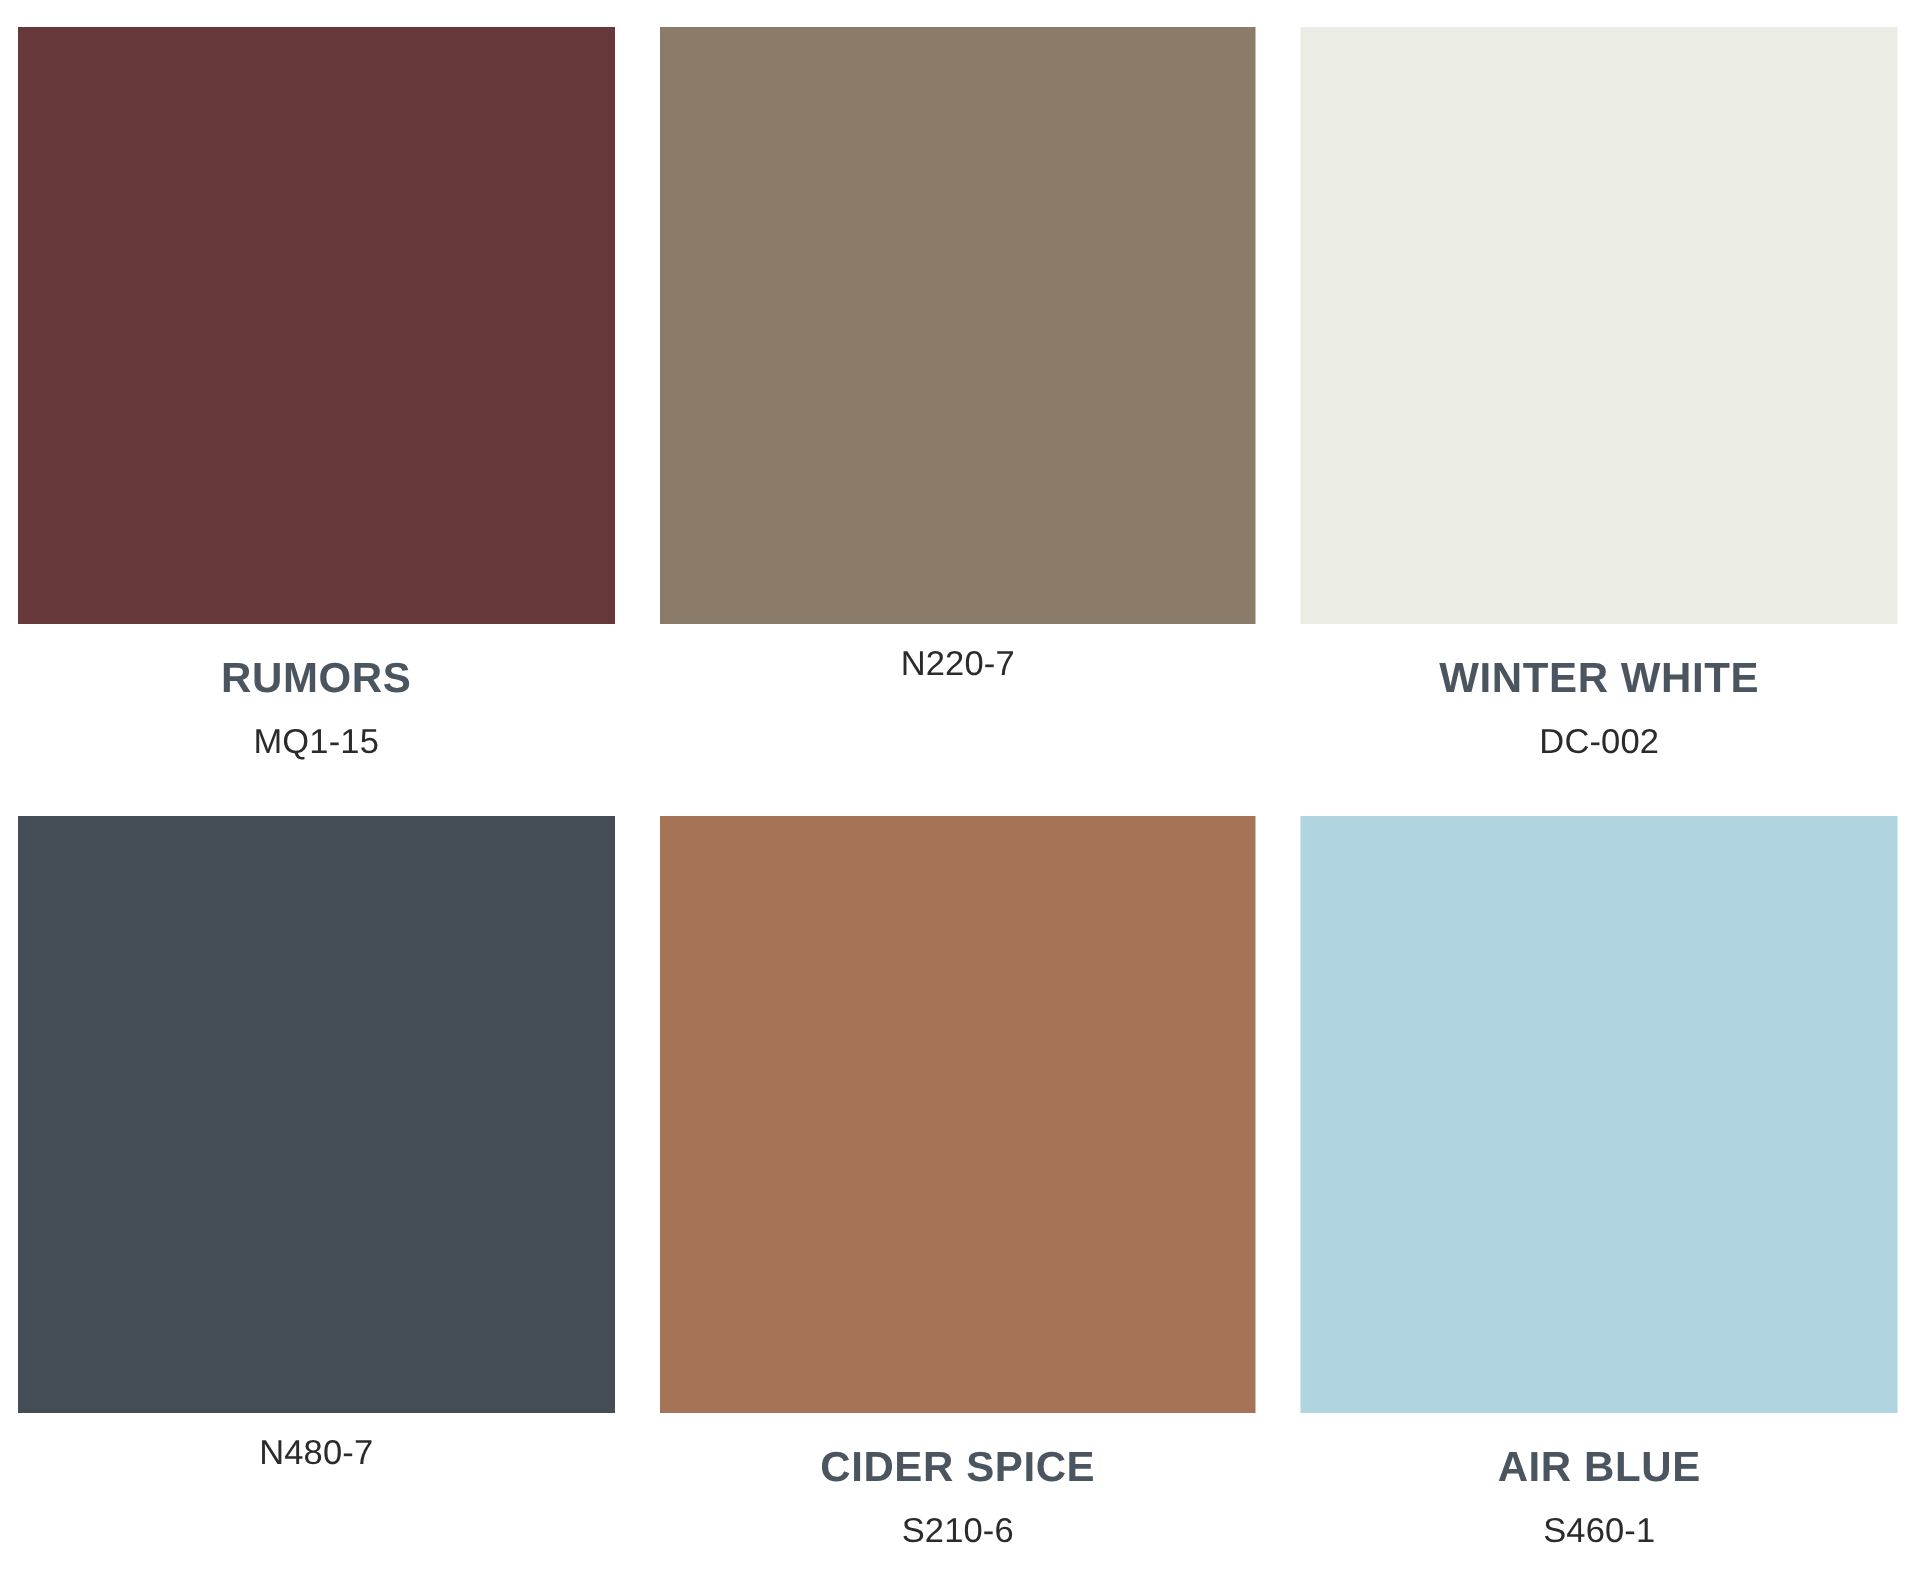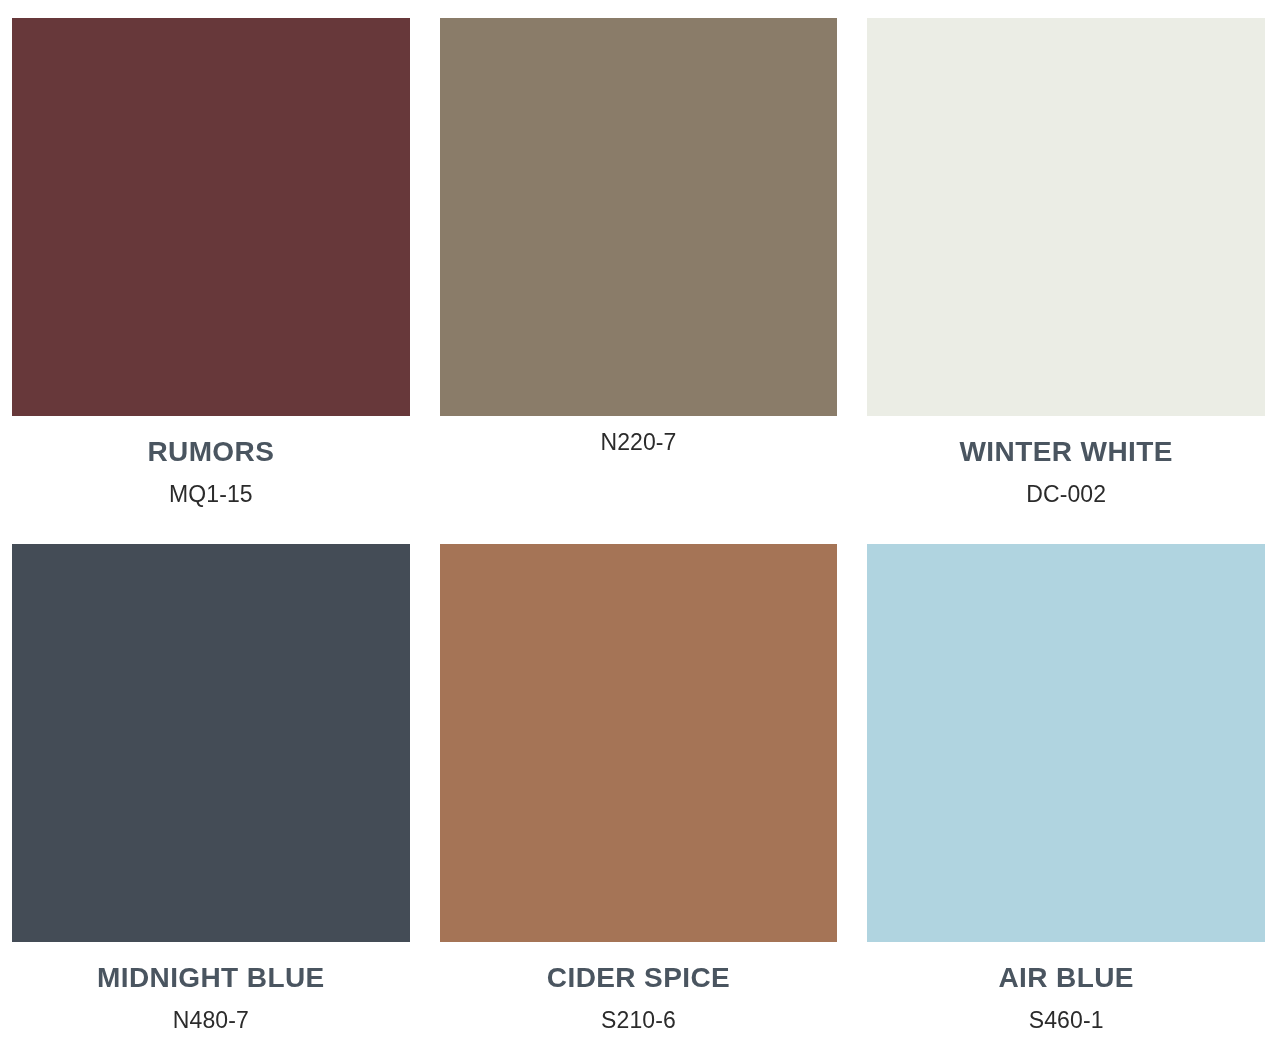--- a/index.html
+++ b/index.html
@@ -77,21 +77,20 @@
       <div class="swatch-code">N220-7</div>
     </div>
     <div class="swatch-card">
       <div class="swatch-chip" style="background-color: rgb(235, 237, 229);"></div>
       <div class="swatch-name">WINTER WHITE</div>
       <div class="swatch-code">DC-002</div>
     </div>
     <div class="swatch-card">
       <div class="row-gap-spacer"></div>
       <div class="swatch-chip" style="background-color: rgb(68, 76, 86);"></div>
-      <div class="swatch-name">MIDNIGHT BLUE</div>
       <div class="swatch-code">N480-7</div>
     </div>
     <div class="swatch-card">
       <div class="row-gap-spacer"></div>
       <div class="swatch-chip" style="background-color: rgb(165, 116, 86);"></div>
       <div class="swatch-name">CIDER SPICE</div>
       <div class="swatch-code">S210-6</div>
     </div>
     <div class="swatch-card">
       <div class="row-gap-spacer"></div>

